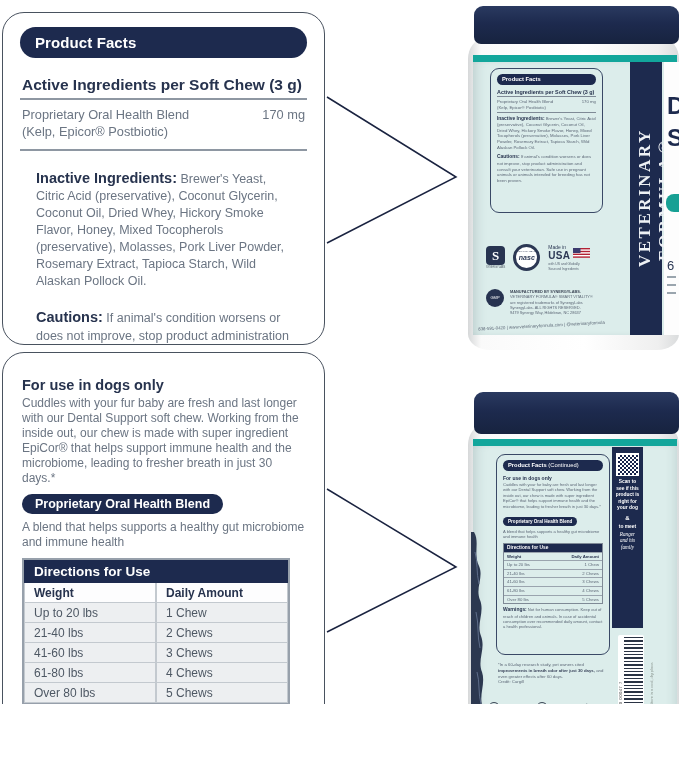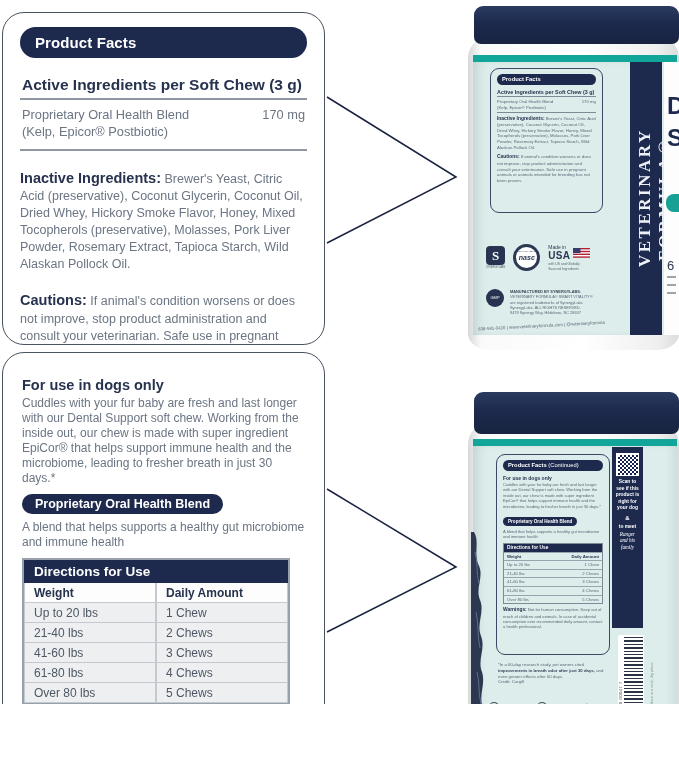--- a/index.html
+++ b/index.html
@@ -10,21 +10,21 @@
   .panel{position:absolute;background:#fff;border:1.6px solid #49525f;border-radius:22px;
          box-sizing:border-box;padding:14px 17px;overflow:hidden;}
   #panel1{left:2px;top:12px;width:323px;height:333px;}
   #panel2{left:2px;top:352px;width:323px;height:390px;}
 
   .pill{display:block;background:#1d2a4e;color:#fff;border-radius:17px;padding:7px 15px;
         font-weight:bold;font-size:15px;letter-spacing:.1px;}
   .pill .normal{font-weight:normal;}
   .h1{color:#27334e;font-weight:bold;font-size:15.5px;margin:18px 0 4px 2px;}
   .rule{border:none;border-top:2px solid #8e97a2;margin:4px 0;}
-  .body{color:#6b7583;font-size:12.5px;line-height:1.36;margin:0;}
+  .body{color:#6b7583;font-size:12.5px;line-height:1.36;margin:16px;}
   .lead{color:#27334e;font-weight:bold;font-size:14.5px;}
   .blendrow{display:flex;justify-content:space-between;color:#6b7583;font-size:12.8px;
             line-height:1.35;padding:2px 2px 4px 2px;} .mt20{margin-top:18px;}
 
   .h2{color:#27334e;font-weight:bold;font-size:14.5px;margin:10px 0 3px 2px;}
   .body2{color:#6b7583;font-size:12px;line-height:15px;margin:0 0 0 2px;}
   .pill2{display:inline-block;background:#1d2a4e;color:#fff;border-radius:12px;
          padding:3px 13px;font-weight:bold;font-size:12.5px;margin:8px 0 6px 2px;}
 
   .dtable{width:264px;margin:8px 0 7px 2px;border:2px solid #97a0ab;}

